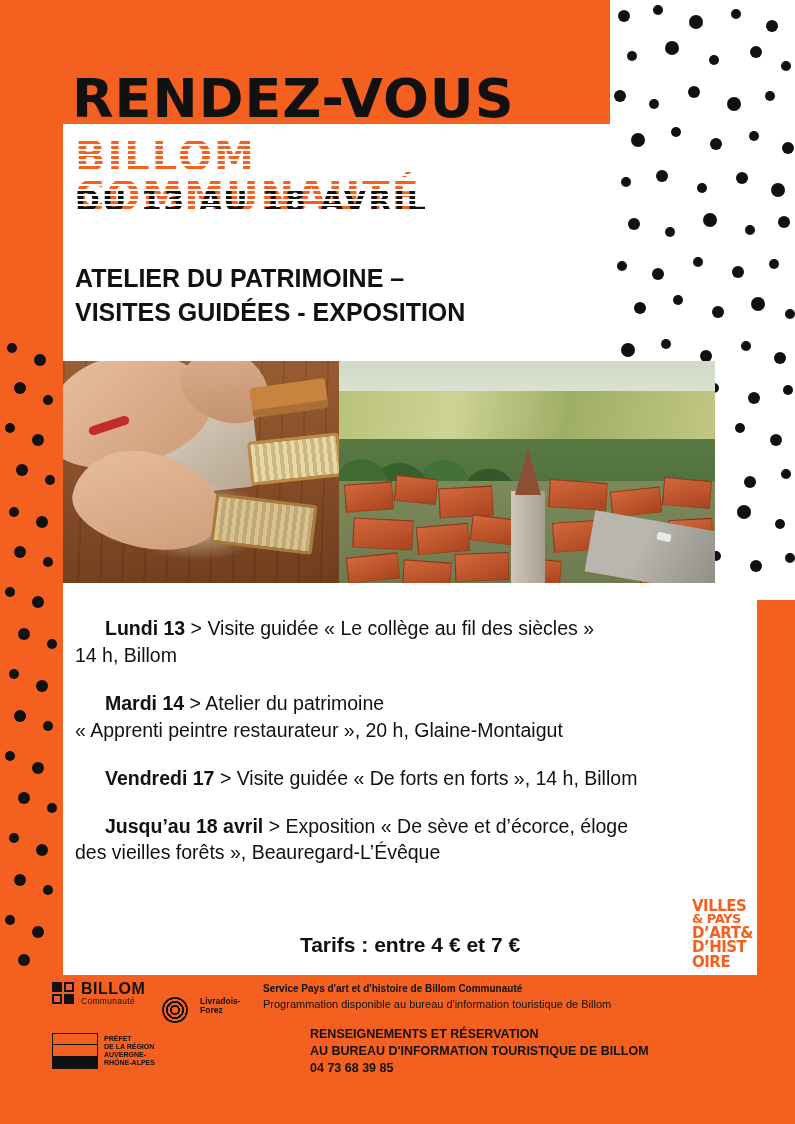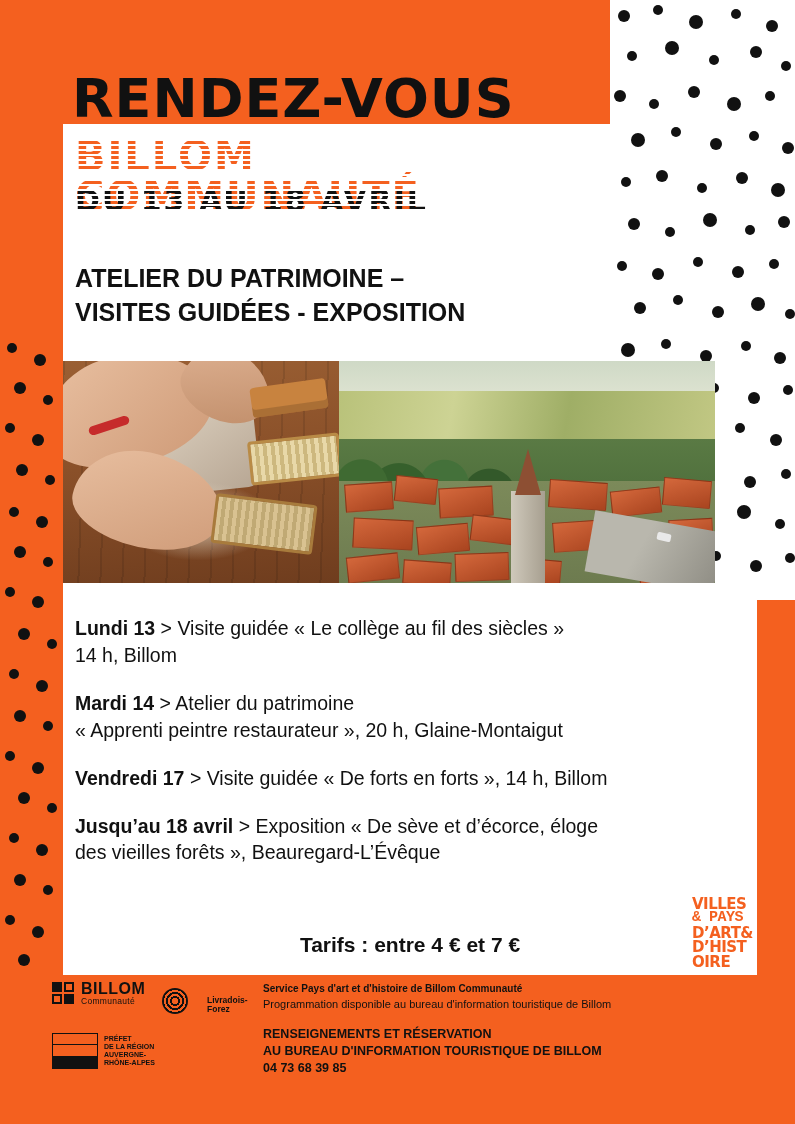--- a/index.html
+++ b/index.html
@@ -213,21 +213,21 @@
     position: absolute;
     left: 12px;
     top: 32px;
     width: 670px;
     font-family: "Liberation Sans", sans-serif;
     font-size: 19.5px;
     color: #111111;
     line-height: 1.38;
   }
   .program .item { margin-bottom: 21px; }
-  .program .item b { font-weight: bold; }
+  .program .item b { font-weight: bold; margin-left: 30px; }
   .tarifs {
     position: absolute;
     left: 0;
     right: 0;
     bottom: 18px;
     text-align: center;
     font-weight: bold;
     font-size: 21px;
     color: #111111;
   }
@@ -241,21 +241,21 @@
     color: #f4601f;
     font-family: "DejaVu Sans", sans-serif;
     font-weight: bold;
     font-size: 15px;
     line-height: 0.96;
     letter-spacing: -0.5px;
     text-align: left;
     z-index: 6;
     margin-top: 32px;
   }
-  .vpah .amp { font-size: 15px; font-family: Liberation Mono, monospace; }
+  .vpah .amp { font-size: 13px; }
 
   
   .footer {
     position: absolute;
     left: 0;
     bottom: 0;
     width: 795px;
     height: 149px;
     background: #f4601f;
     z-index: 5;
@@ -279,22 +279,22 @@
     gap: 2px;
   }
   .logo-grid span { background: #111; }
   .logo-grid span.o { background: transparent; border: 2px solid #111; }
   .logo-billom-text { line-height: 1; }
   .logo-billom-text .b1 { font-weight: bold; font-size: 16px; color: #111; letter-spacing: .5px; }
   .logo-billom-text .b2 { font-size: 8.5px; color: #111; letter-spacing: .3px; }
 
   .logo-livradois {
     position: absolute;
-    left: 110px; top: 7px;
-    display: flex; align-items: flex-end; gap: 19px;
+    left: 110px; top: 16px;
+    display: flex; align-items: flex-start; gap: 12px;
   }
   .lf-mark {
     width: 26px; height: 26px; border-radius: 50%;
     background:
       radial-gradient(circle, #f4601f 0 3px, #111 3px 5px, #f4601f 5px 7px, #111 7px 9px, #f4601f 9px 11px, #111 11px 13px);
   }
   .lf-text { line-height: 1.05; font-size: 8.5px; font-weight: bold; color: #111; }
 
   .logo-prefet {
     position: absolute;
@@ -313,21 +313,21 @@
   .prefet-text { font-size: 7px; line-height: 1.15; color: #111; font-weight: bold; }
 
   .footer-text {
     position: absolute;
     left: 263px;
     top: 8px;
     color: #111111;
   }
   .ft-title { font-weight: bold; font-size: 10px; line-height: 1.2; }
   .ft-sub { font-size: 11px; line-height: 1.3; margin-top: 2px; }
-  .ft-block2 { margin-top: 15px; font-weight: bold; font-size: 12.5px; line-height: 1.35; }
+  .ft-block2 { margin-top: 15px; font-weight: bold; font-size: 12.5px; line-height: 1.35; margin-left: 47px; }
 </style>
 </head>
 <body>
 
 <div class="poster">
 
   <div class="dots" style="left:610px; top:0; width:185px; height:600px;">
     <svg width="185" height="600" viewBox="0 0 185 600" aria-hidden="true">
       <rect x="0" y="0" width="185" height="600" fill="#ffffff"></rect>
       <g fill="#111111">

